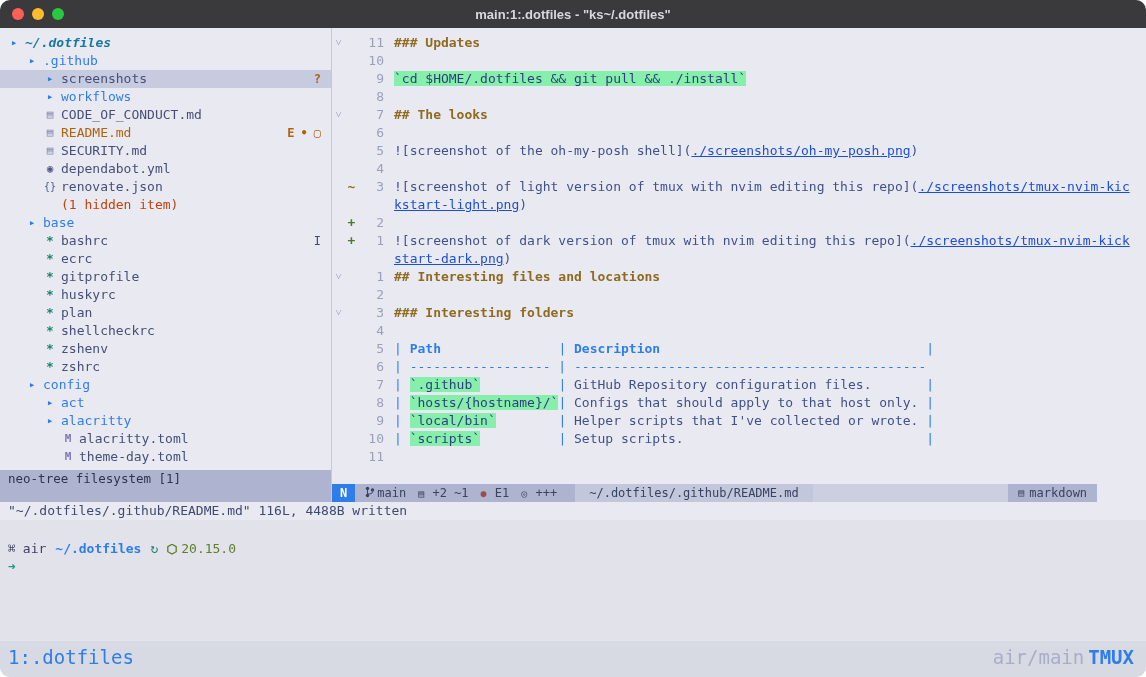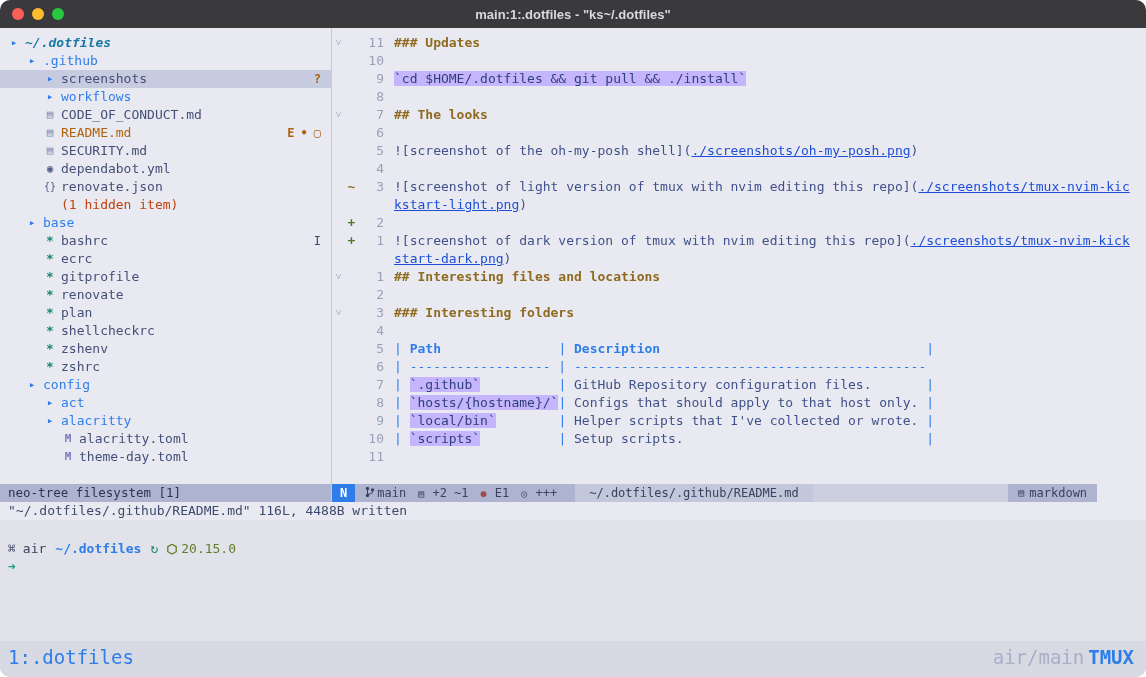--- a/index.html
+++ b/index.html
@@ -32,39 +32,39 @@
   .ic-toml { color:#7e74b8; font-size:11px; font-weight:bold; }
   .tlabel { color:#454f78; }
   .tlabel.folder { color:#2e7de9; }
   .tlabel.root { color:#1879a0; font-weight:bold; font-style:italic; }
   .tlabel.modified { color:#b0620f; }
   .tlabel.hidden { color:#c2410c; }
   .tbadges { margin-left:auto; padding-right:10px; display:flex; gap:6px; }
   .badge { font-size:12px; }
   .b-orange { color:#b0620f; font-weight:bold; }
   .b-gray { color:#3e4a6e; }
-  .sidebar-status { height:18px; flex:none; background:#aeb4d0; color:#2c3452; font-size:12.5px; line-height:18px; padding:0 8px; white-space:pre; }
+  .sidebar-status { height:32px; flex:none; background:#aeb4d0; color:#2c3452; font-size:12.5px; line-height:18px; padding:0 8px; white-space:pre; }
 
   .editor { flex:1; display:flex; flex-direction:column; min-width:0; }
   .buffer { height:456px; flex:none; padding-top:6px; font-size:13px; overflow:hidden; }
   .erow { display:flex; height:18px; line-height:18px; }
   .fold { width:13px; flex:none; text-align:center; color:#8f96b3; font-size:11px; }
   .signc { width:13px; flex:none; text-align:center; font-weight:bold; }
   .sadd { color:#4e7a27; }
   .schg { color:#8f6a1f; }
   .lnum { width:28px; flex:none; text-align:right; padding-right:2px; color:#9aa0ba; }
   .etext { flex:1; white-space:pre; padding-left:8px; color:#40518a; min-width:0; }
   .erow.cur .lnum { color:#b0620f; font-weight:bold; background:#c7cbe0; }
   .erow.cur .etext { background:#c7cbe0; }
   .s-h { color:#8f6a1f; font-weight:bold; }
   .s-n, .s-t { color:#40518a; }
   .s-u { color:#1d4ed8; text-decoration:underline; }
   .s-p { color:#2e7de9; }
   .s-th { color:#2e7de9; font-weight:bold; }
-  .s-code { background:#c4b5fd; color:#2f3f7d; }
+  .s-code { background:#86efac; color:#2f3f7d; }
   .s-cursor { background:#3b4668; }
 
   
   .statusline { height:18px; flex:none; display:flex; align-items:stretch; font-size:12px; line-height:18px; white-space:pre; }
   .seg { display:flex; align-items:center; }
   .seg.mode { background:#2e7de9; color:#ffffff; font-weight:bold; padding:0 8px; }
   .seg.info { background:#aeb4d0; color:#39425f; padding:0 10px; gap:4px; }
   .seg.info .slitem { margin-right:8px; }
   .seg.info .ic { margin-right:1px; font-size:10px; }
   .seg.info .ic.err { color:#9d4b4b; }
@@ -116,21 +116,21 @@
           <div class="trow" style="padding-left: 42px;"><span class="ticon ic-doc">▤</span><span class="tlabel ">CODE_OF_CONDUCT.md</span></div>
           <div class="trow" style="padding-left: 42px;"><span class="ticon ic-doc">▤</span><span class="tlabel modified">README.md</span><span class="tbadges"><span class="badge b-orange">E</span><span class="badge b-orange">•</span><span class="badge b-orange">▢</span></span></div>
           <div class="trow" style="padding-left: 42px;"><span class="ticon ic-doc">▤</span><span class="tlabel ">SECURITY.md</span></div>
           <div class="trow" style="padding-left: 42px;"><span class="ticon ic-dependabot">◉</span><span class="tlabel ">dependabot.yml</span></div>
           <div class="trow" style="padding-left: 42px;"><span class="ticon ic-json">{}</span><span class="tlabel ">renovate.json</span></div>
           <div class="trow" style="padding-left: 42px;"><span class="ticon ic-none"></span><span class="tlabel hidden">(1 hidden item)</span></div>
           <div class="trow" style="padding-left: 24px;"><span class="ticon ic-folder">▸</span><span class="tlabel folder">base</span></div>
           <div class="trow" style="padding-left: 42px;"><span class="ticon ic-shell">*</span><span class="tlabel ">bashrc</span><span class="tbadges"><span class="badge b-gray">I</span></span></div>
           <div class="trow" style="padding-left: 42px;"><span class="ticon ic-shell">*</span><span class="tlabel ">ecrc</span></div>
           <div class="trow" style="padding-left: 42px;"><span class="ticon ic-shell">*</span><span class="tlabel ">gitprofile</span></div>
-          <div class="trow" style="padding-left: 42px;"><span class="ticon ic-shell">*</span><span class="tlabel ">renovate</span></div>
+          <div class="trow" style="padding-left: 42px;"><span class="ticon ic-shell">*</span><span class="tlabel ">huskyrc</span></div>
           <div class="trow" style="padding-left: 42px;"><span class="ticon ic-shell">*</span><span class="tlabel ">plan</span></div>
           <div class="trow" style="padding-left: 42px;"><span class="ticon ic-shell">*</span><span class="tlabel ">shellcheckrc</span></div>
           <div class="trow" style="padding-left: 42px;"><span class="ticon ic-shell">*</span><span class="tlabel ">zshenv</span></div>
           <div class="trow" style="padding-left: 42px;"><span class="ticon ic-shell">*</span><span class="tlabel ">zshrc</span></div>
           <div class="trow" style="padding-left: 24px;"><span class="ticon ic-folder">▸</span><span class="tlabel folder">config</span></div>
           <div class="trow" style="padding-left: 42px;"><span class="ticon ic-folder">▸</span><span class="tlabel folder">act</span></div>
           <div class="trow" style="padding-left: 42px;"><span class="ticon ic-folder">▸</span><span class="tlabel folder">alacritty</span></div>
           <div class="trow" style="padding-left: 60px;"><span class="ticon ic-toml">M</span><span class="tlabel ">alacritty.toml</span></div>
           <div class="trow" style="padding-left: 60px;"><span class="ticon ic-toml">M</span><span class="tlabel ">theme-day.toml</span></div>
         </div>

